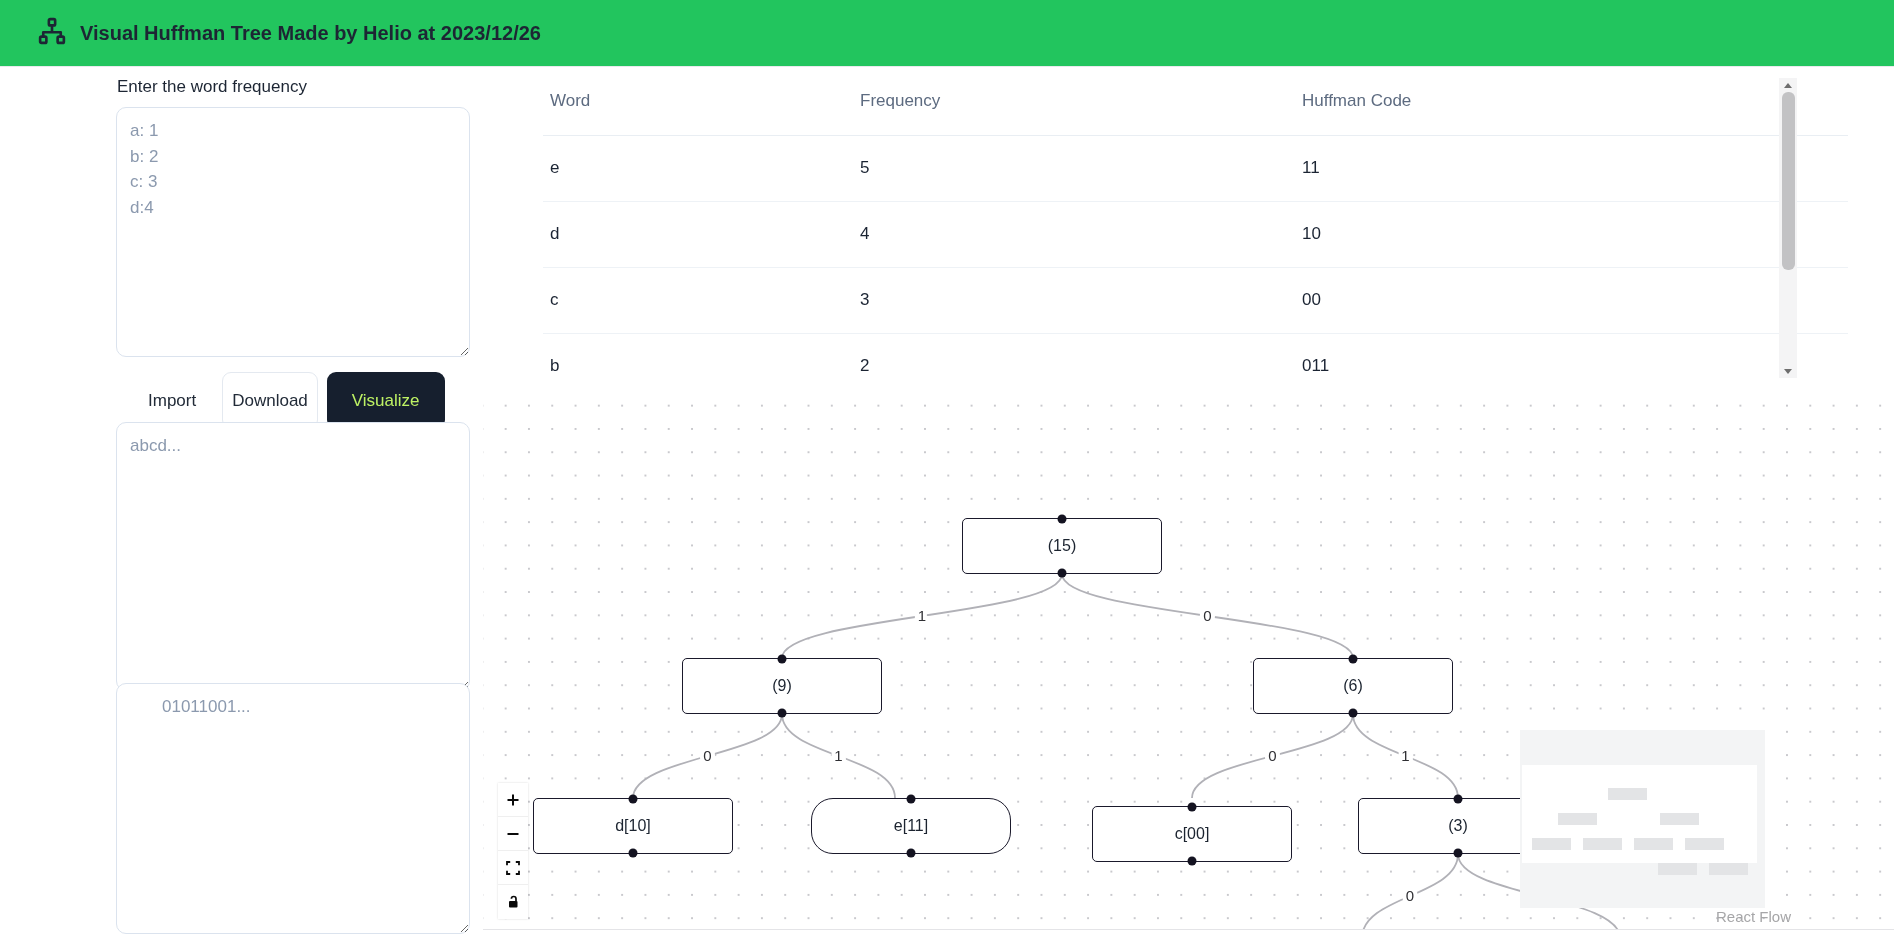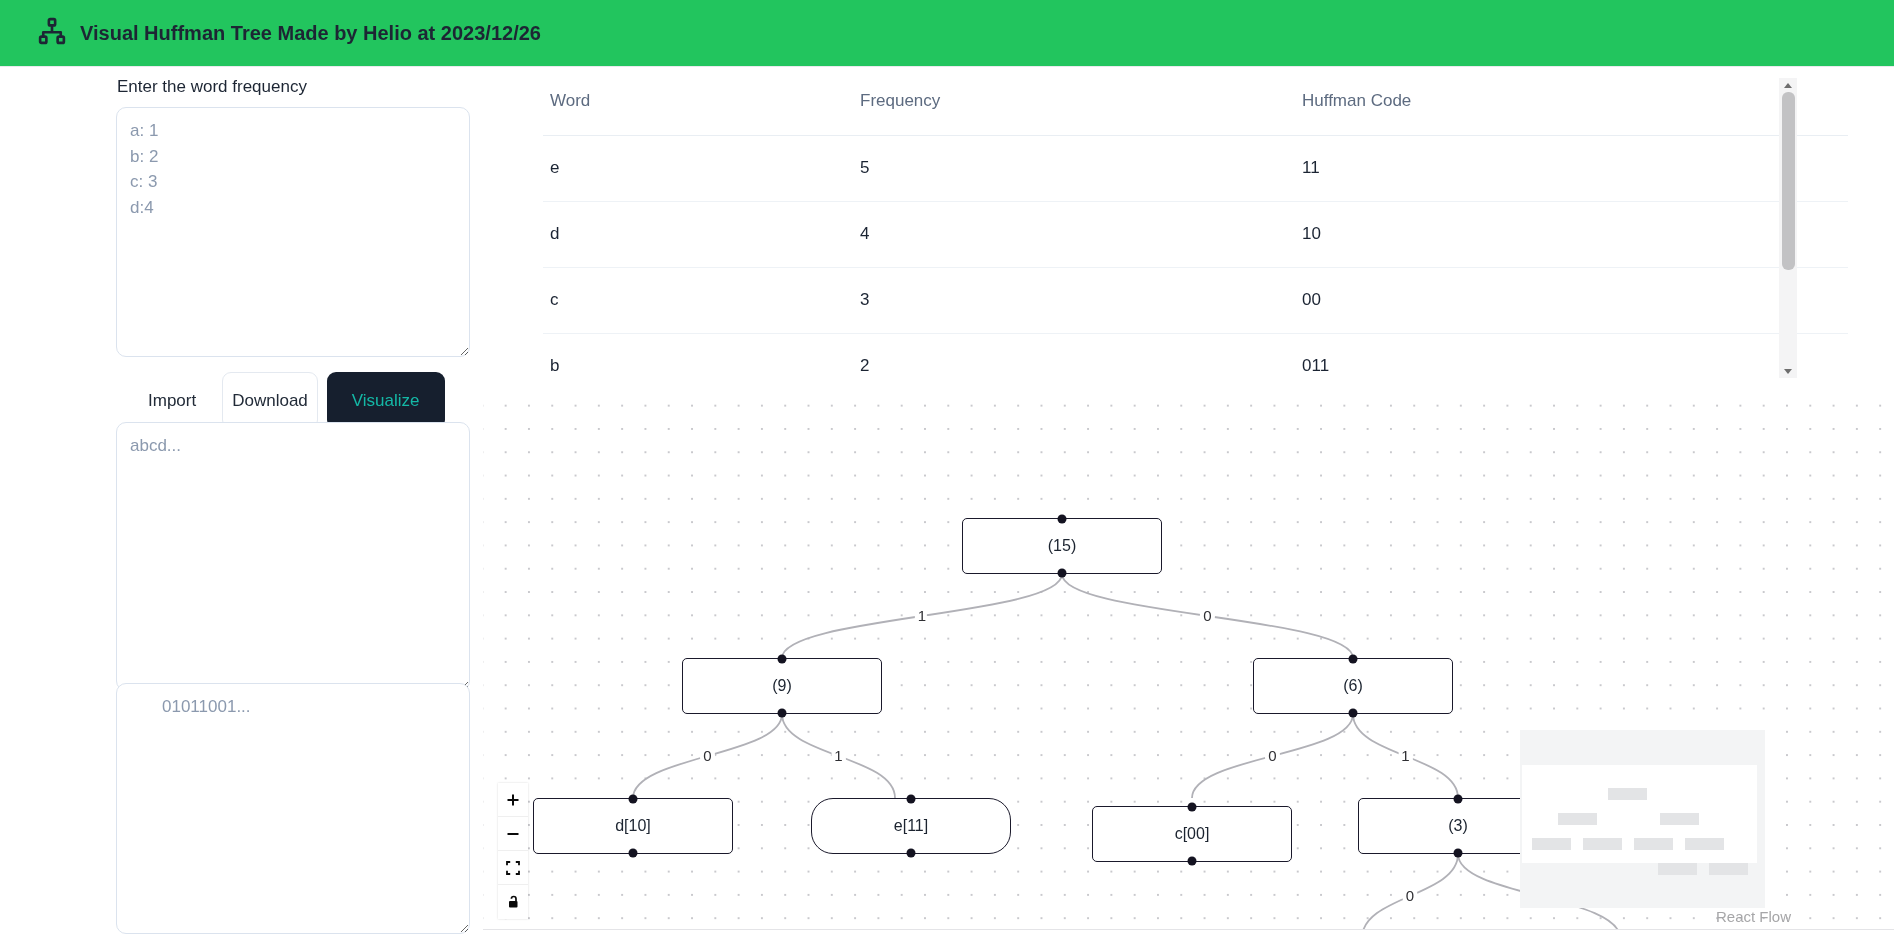--- a/index.html
+++ b/index.html
@@ -21,21 +21,21 @@
   textarea::placeholder { color:#8b99ae; opacity:1; }
   #ta-freq { top:107px; height:250px; }
   #ta-text { top:422px; height:269px; }
   #ta-code { top:683px; height:251px;padding-left:45px; }
 
   .btn-row { position:absolute; left:131px; top:372px; height:57px; display:flex; gap:9px; }
   .btn { font-size:17px; font-family:inherit; border-radius:9px; display:flex;
     align-items:center; cursor:pointer; }
   .btn.ghost   { border:none; background:transparent; color:#222b38; padding:0 17px; }
   .btn.outline { background:#fff; border:1px solid #e4e9f0; color:#222b38; padding:0 9px; }
-  .btn.primary { background:#161f2e; border:none; color:#14b8a6; padding:0 25px; }
+  .btn.primary { background:#161f2e; border:none; color:#bef264; padding:0 25px; }
 
   
   .table-wrap { position:absolute; left:495px; top:67px; width:1305px; height:323px; overflow:hidden;margin-left:48px; }
   table { width:100%; border-collapse:collapse; table-layout:fixed; }
   th { text-align:left; font-weight:400; font-size:17px; color:#5d6b80;
     height:68px; padding-left:7px; border-bottom:1px solid #e9eef3; }
   td { font-size:17px; color:#1b2433; height:66px; padding-left:7px;
     border-bottom:1px solid #eef2f6; }
 
   

